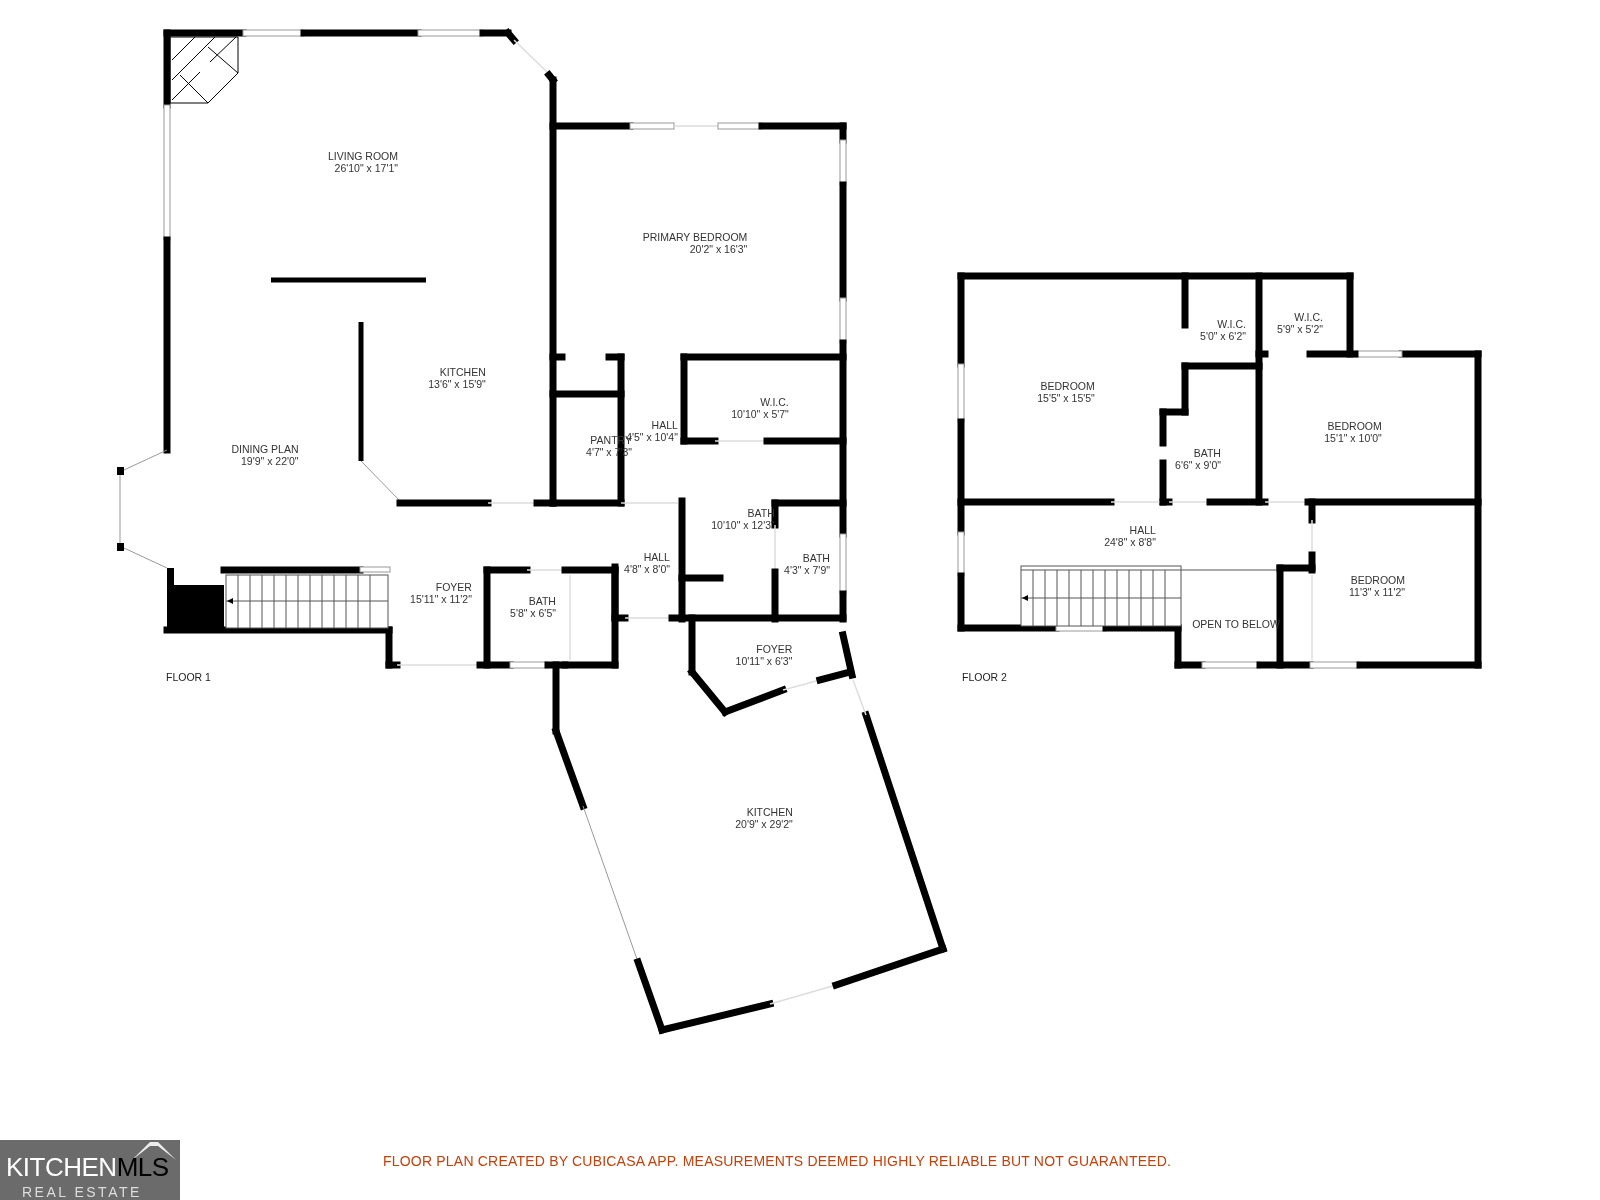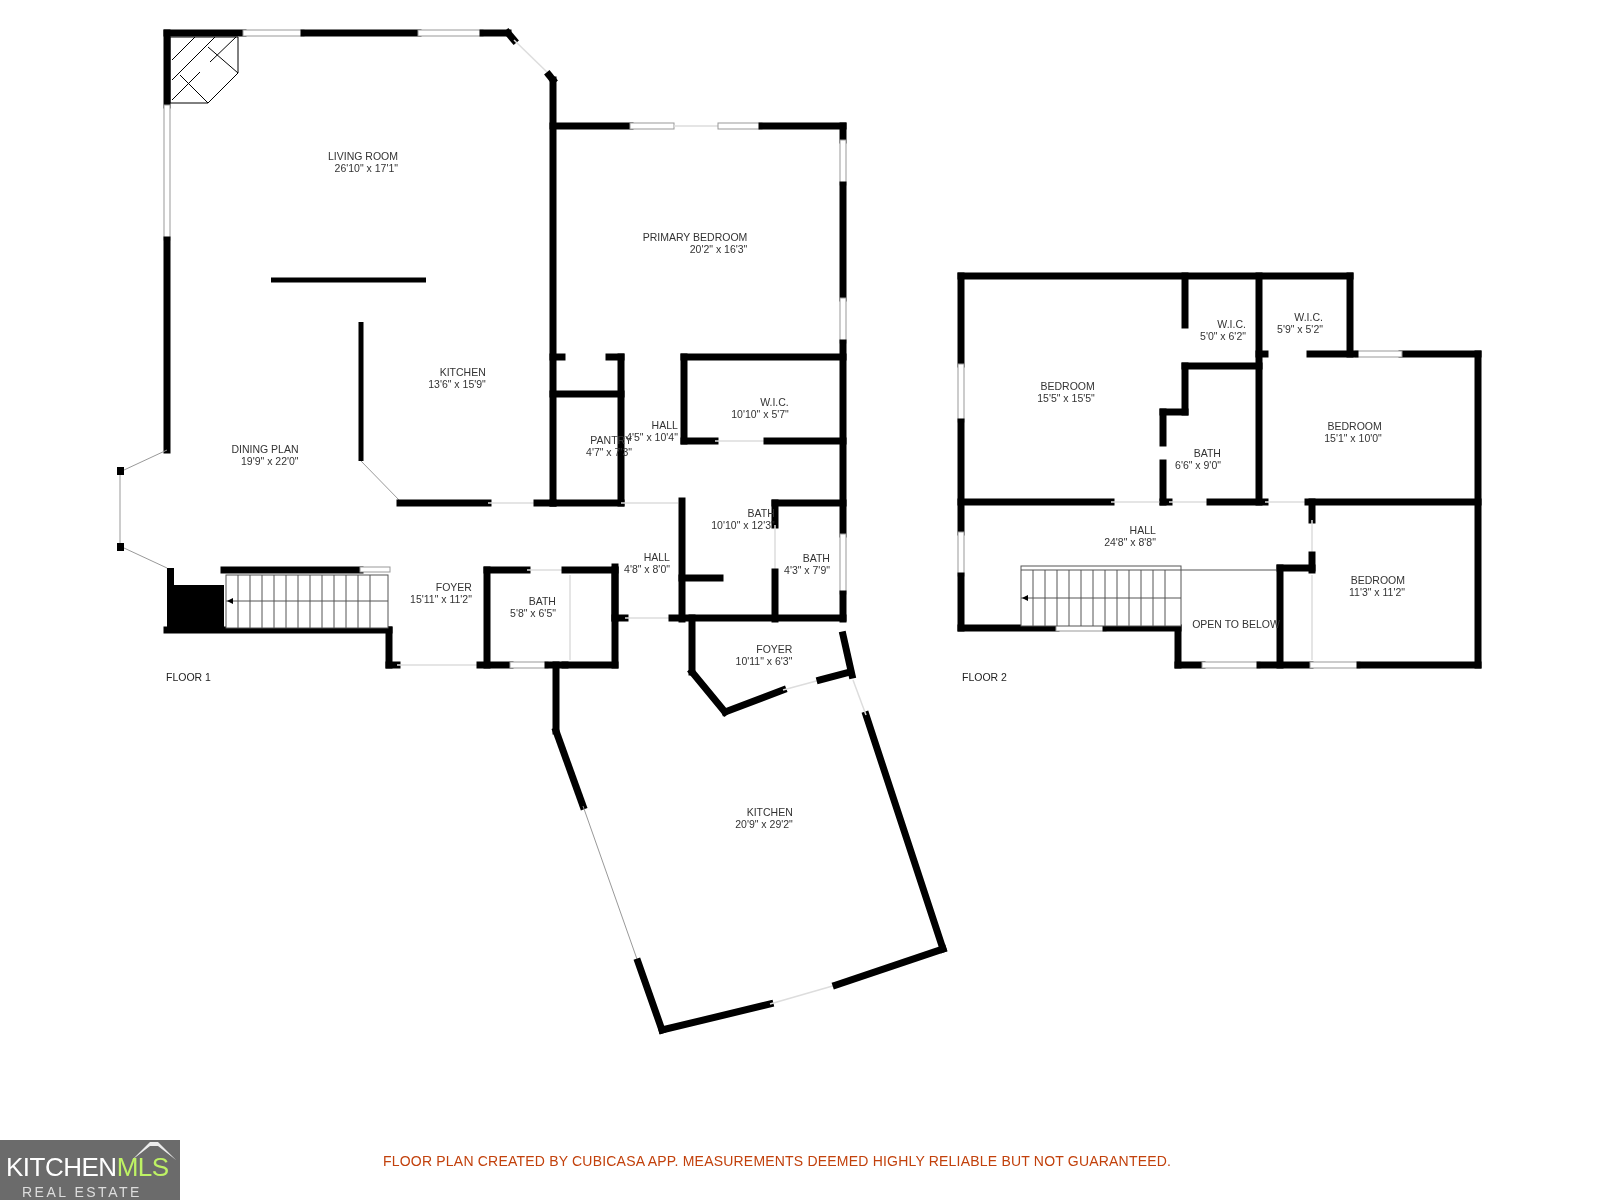--- a/index.html
+++ b/index.html
@@ -8,21 +8,21 @@
   .wall { stroke: #000; stroke-width: 7; fill: none; stroke-linecap: square; }
   .wall-thin { stroke: #000; stroke-width: 5; fill: none; }
   .win { stroke: #999; stroke-width: 1; fill: #fff; }
   .opening { stroke: #ddd; stroke-width: 1.5; fill: none; }
   .stair { stroke: #555; stroke-width: 1; fill: #fff; }
   .room-label { position: absolute; text-align: right; font-size: 10.5px; color: #333; line-height: 12px; transform: translateX(-50%); white-space: nowrap; }
   .floor-label { position: absolute; font-size: 10.5px; color: #222; }
   .disclaimer { position: absolute; left: 383px; top: 1153px; font-size: 14px; color: #c2410c; letter-spacing: 0.2px; white-space: nowrap; }
   .logo { position: absolute; left: 0; top: 1140px; width: 180px; height: 60px; background: #6b6b6b; color: #fff; }
   .logo .brand { position: absolute; left: 6px; top: 14px; font-size: 26px; letter-spacing: -0.5px; line-height: 26px; }
-  .logo .brand .mls { color: #bef264; font-weight: normal; }
+  .logo .brand .mls { color: #000000; font-weight: normal; }
   .logo .sub { position: absolute; left: 22px; top: 44px; font-size: 14px; letter-spacing: 2.5px; color: #ddd; }
   .logo .roof { position: absolute; left: 128px; top: 0; }
 </style>
 </head>
 <body>
 
 <svg id="plan" viewBox="0 0 1600 1200" xmlns="http://www.w3.org/2000/svg">
 
   <g>
 

